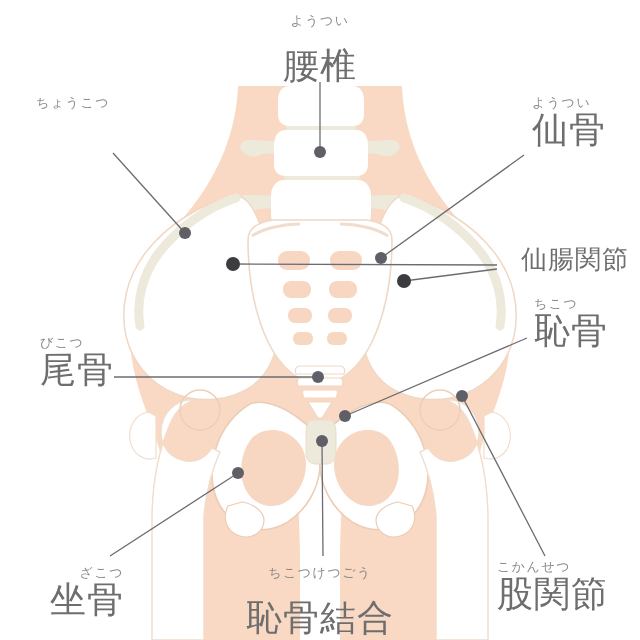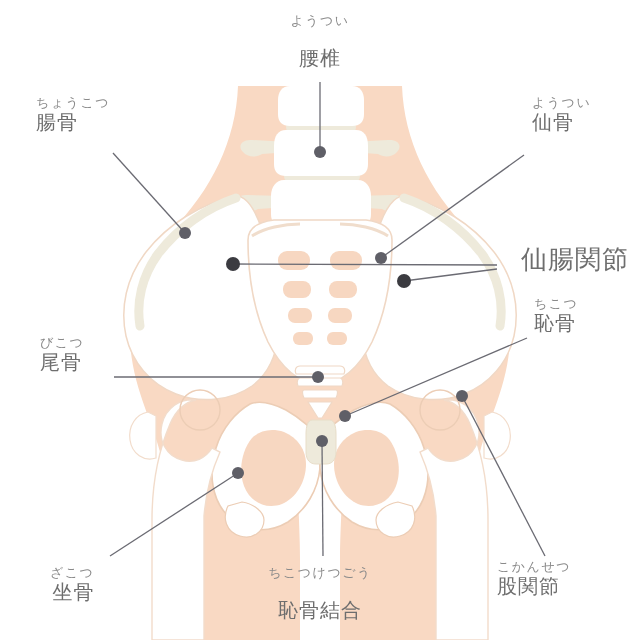--- a/index.html
+++ b/index.html
@@ -31,21 +31,21 @@
     color: #6b6b6b;
   }
   .label .furigana {
     font-size: 13px;
     letter-spacing: 1.5px;
     color: #8a8a8a;
     margin-bottom: 3px;
     font-weight: 400;
   }
   .label .term {
-    font-size: 20px;
+    font-size: 36px;
     letter-spacing: 1px;
     color: #6e6e6e;
     font-weight: 400;
   }
   .label.center { align-items: center; gap: 18px; }
   .label.left   { align-items: flex-start; }
   .label.right  { align-items: flex-start; }
   .label.nofuri .term { font-size: 26px; }
 </style>
 </head>
@@ -249,21 +249,20 @@
       </g>
   </svg>
 
   <div id="label-layer">
       <div class="label center" style="left: 320px; top: 14px; transform: translateX(-50%);">
         <span class="furigana">ようつい</span>
         <span class="term">腰椎</span>
       </div>
       <div class="label left" style="left: 36px; top: 96px;">
         <span class="furigana">ちょうこつ</span>
-        <span class="term">腸骨</span>
       </div>
       <div class="label left" style="left: 532px; top: 96px;">
         <span class="furigana">ようつい</span>
         <span class="term">仙骨</span>
       </div>
       <div class="label right nofuri" style="left: 503px; top: 246px; margin-left: 18px;">
         <span class="term">仙腸関節</span>
       </div>
       <div class="label left" style="left: 534px; top: 297px;">
         <span class="furigana">ちこつ</span>

